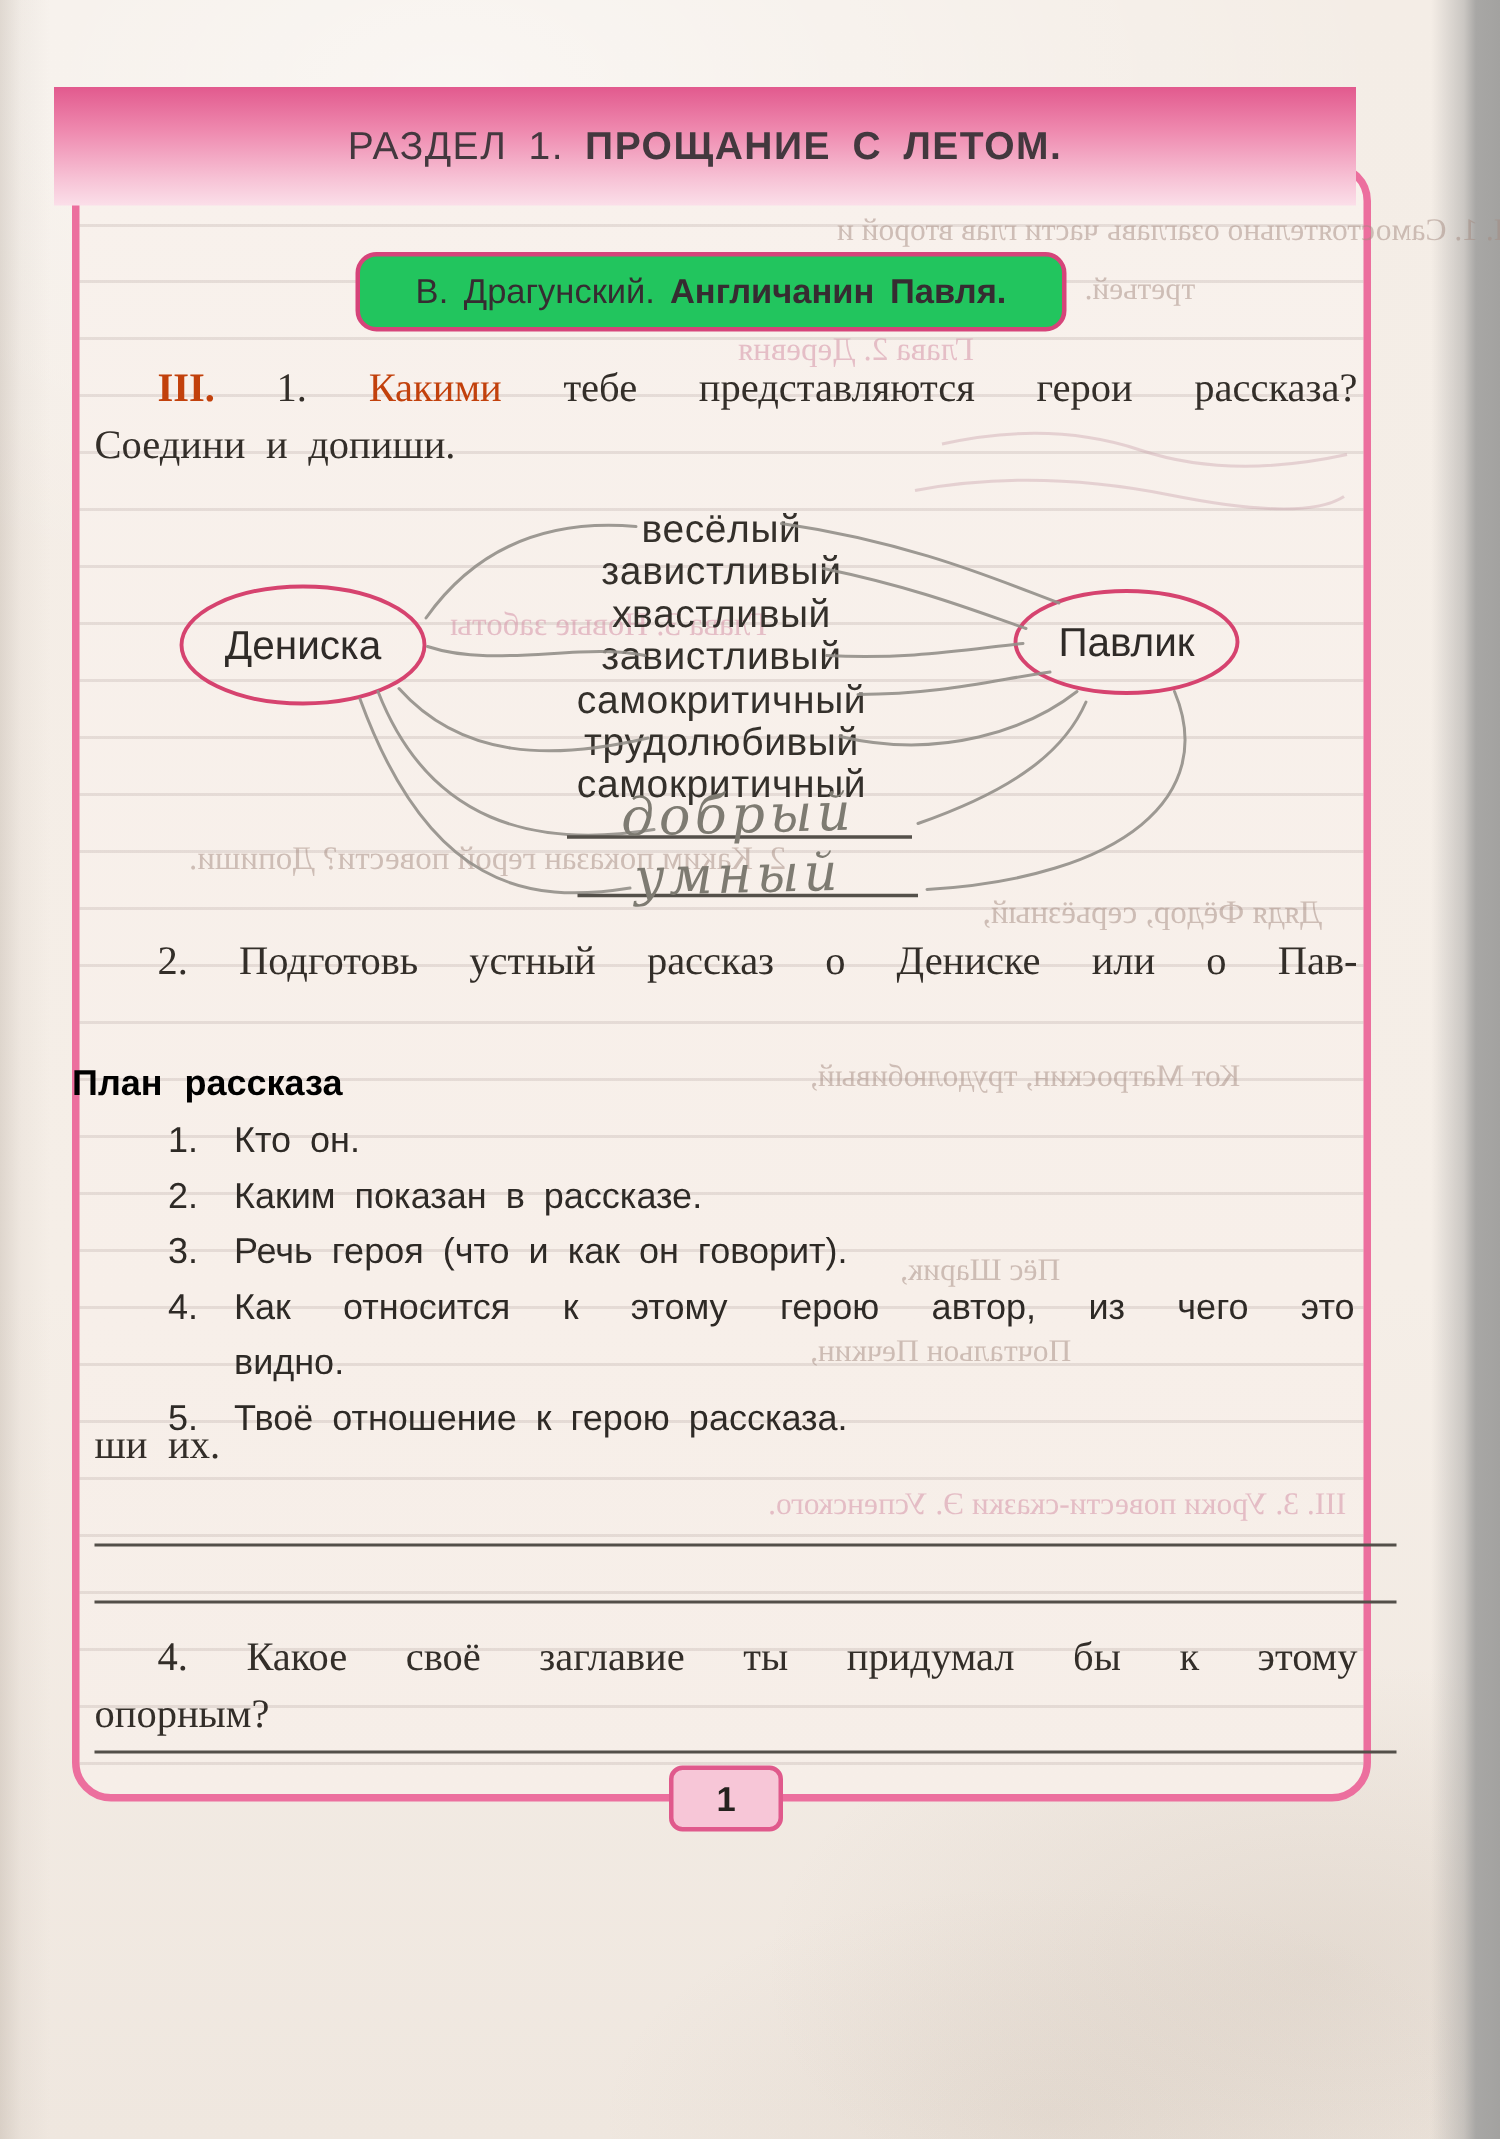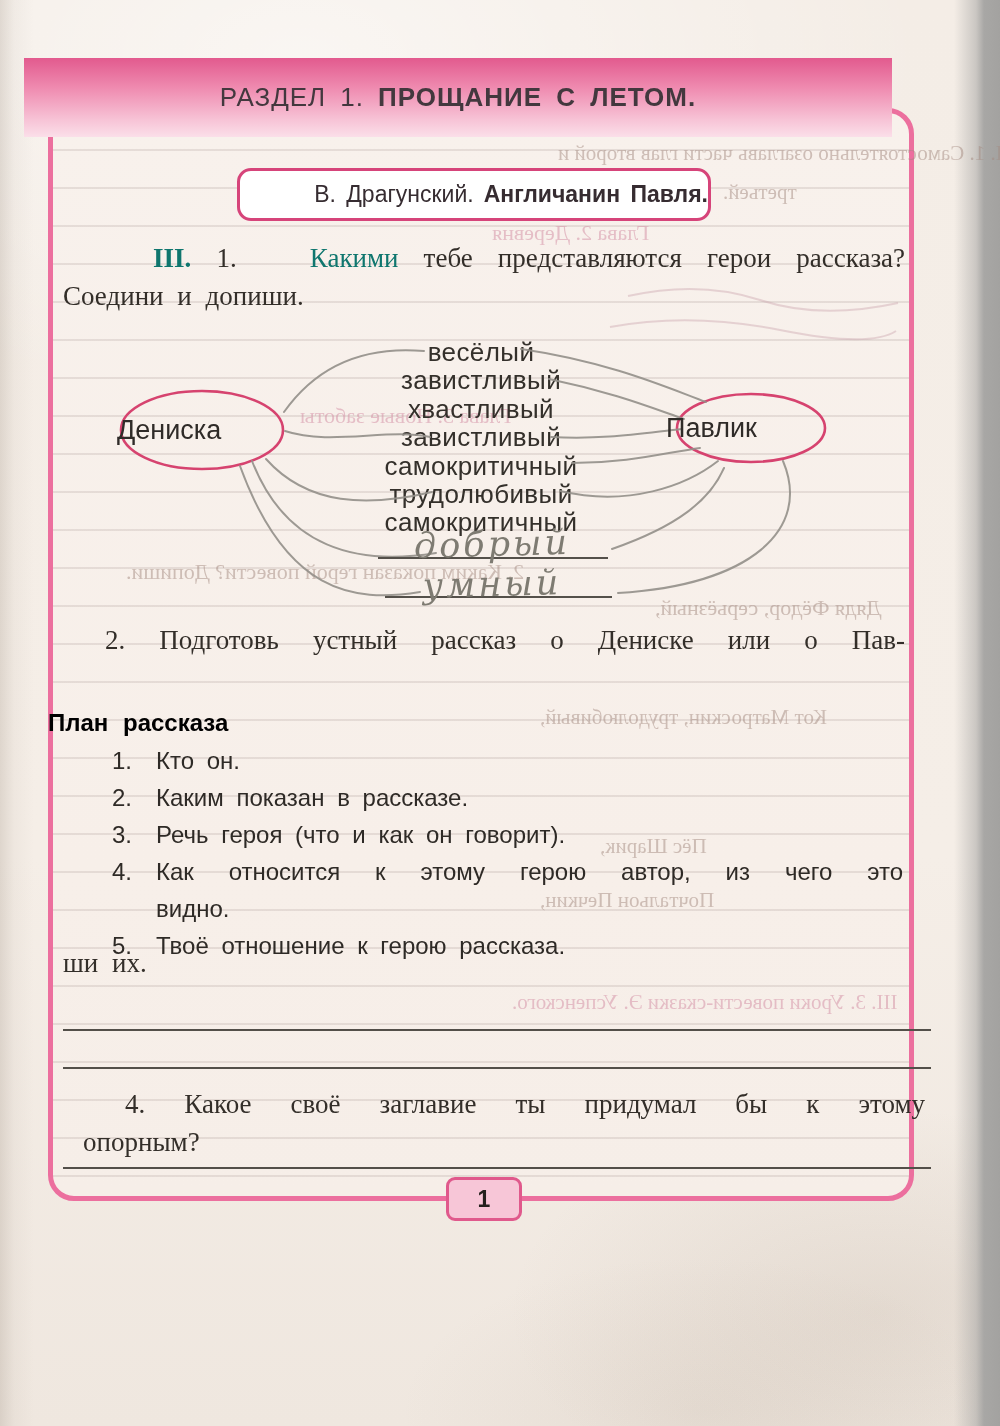--- a/index.html
+++ b/index.html
@@ -22,53 +22,53 @@
   
   .frame {
     position:absolute; left:48px; top:108px; width:856px; height:1083px;
     border:5px solid #ec6f9e; border-radius:26px;
     background:
       repeating-linear-gradient(180deg, rgba(0,0,0,0) 0 36px, rgba(176,160,156,.26) 36px 38px),
       linear-gradient(180deg, #f8f1ec 0%, #f7efe9 70%, #f6eee8 100%);
   }
   
   .banner {
-    position:absolute; left:24px; top:58px; width:868px; height:79px;
+    position:absolute; left:36px; top:58px; width:868px; height:79px;
     background:linear-gradient(180deg, #e25a8e 0%, #ef8bb0 38%, #f7c3d6 78%, #fbdfe9 100%);
     display:flex; align-items:center; justify-content:center;
     color:#43383e; font-size:26px; letter-spacing:1px; word-spacing:6px; white-space:nowrap;
   }
   .banner .sec { font-weight:400; margin-right:14px; }
   .banner .ttl { font-weight:700; }
   
   .author-box {
     position:absolute; left:237px; top:168px; width:468px; height:47px;
-    background:#ffffff; border:3px solid #d6447a; border-radius:14px;
-    display:flex; align-items:center; justify-content:flex-end;
+    background:#22c55e; border:3px solid #d6447a; border-radius:14px;
+    display:flex; align-items:center; justify-content:center;
     color:#362c31; font-size:23px; white-space:nowrap; word-spacing:4px;
   }
   .author-box .a { font-weight:400; margin-right:10px; }
   .author-box .t { font-weight:700; }
   
   .para {
     position:absolute; left:63px; width:842px;
     font-family:"Liberation Serif", serif;
     font-size:27px; line-height:38px; color:#332e29; word-spacing:7px;
   }
   .pline { text-align:justify; text-align-last:justify; }
   .pline.indent { padding-left:42px; }
-  .crimson { color:#0f766e;margin-left:48px; }
+  .crimson { color:#c2410c; }
   .bold { font-weight:700; }
   
   .word-col {
     position:absolute; left:48px; top:338px; width:866px; text-align:center;
     font-size:26px; line-height:28.4px; color:#34302b; letter-spacing:.4px;
   }
   .oval-label {
-    position:absolute; font-size:27px; color:#2f2b28; text-align:left; width:170px;
+    position:absolute; font-size:27px; color:#2f2b28; text-align:center; width:170px;
   }
   .handwrite {
     position:absolute; width:240px; text-align:center;
     font-family:"DejaVu Serif", serif; font-style:italic;
     font-size:35px; color:#7e7b72; letter-spacing:3px; transform:rotate(-1.5deg);
   }
   
   .plan-title {
     position:absolute; left:48px; top:709px; width:866px; text-align:left;
     color:#000000; font-weight:700; font-size:24px; word-spacing:8px;
@@ -223,21 +223,21 @@
       </div>
   </div>
 </div>
 
 <div class="para" style="top:944px;">
   <div>ши их.</div>
 </div>
 <div class="ans-line" style="top:1029px;"></div>
 <div class="ans-line" style="top:1067px;"></div>
 
-<div class="para" style="top:1085px;margin-left:20px;">
+<div class="para" style="top:1085px;">
   <div class="pline indent">4. Какое своё заглавие ты придумал бы к этому</div>
   <div>опорным?</div>
 </div>
 <div class="ans-line" style="top:1167px;"></div>
 
 <div class="page-badge">
   <span>1</span>
 </div>
 
 </body></html>

